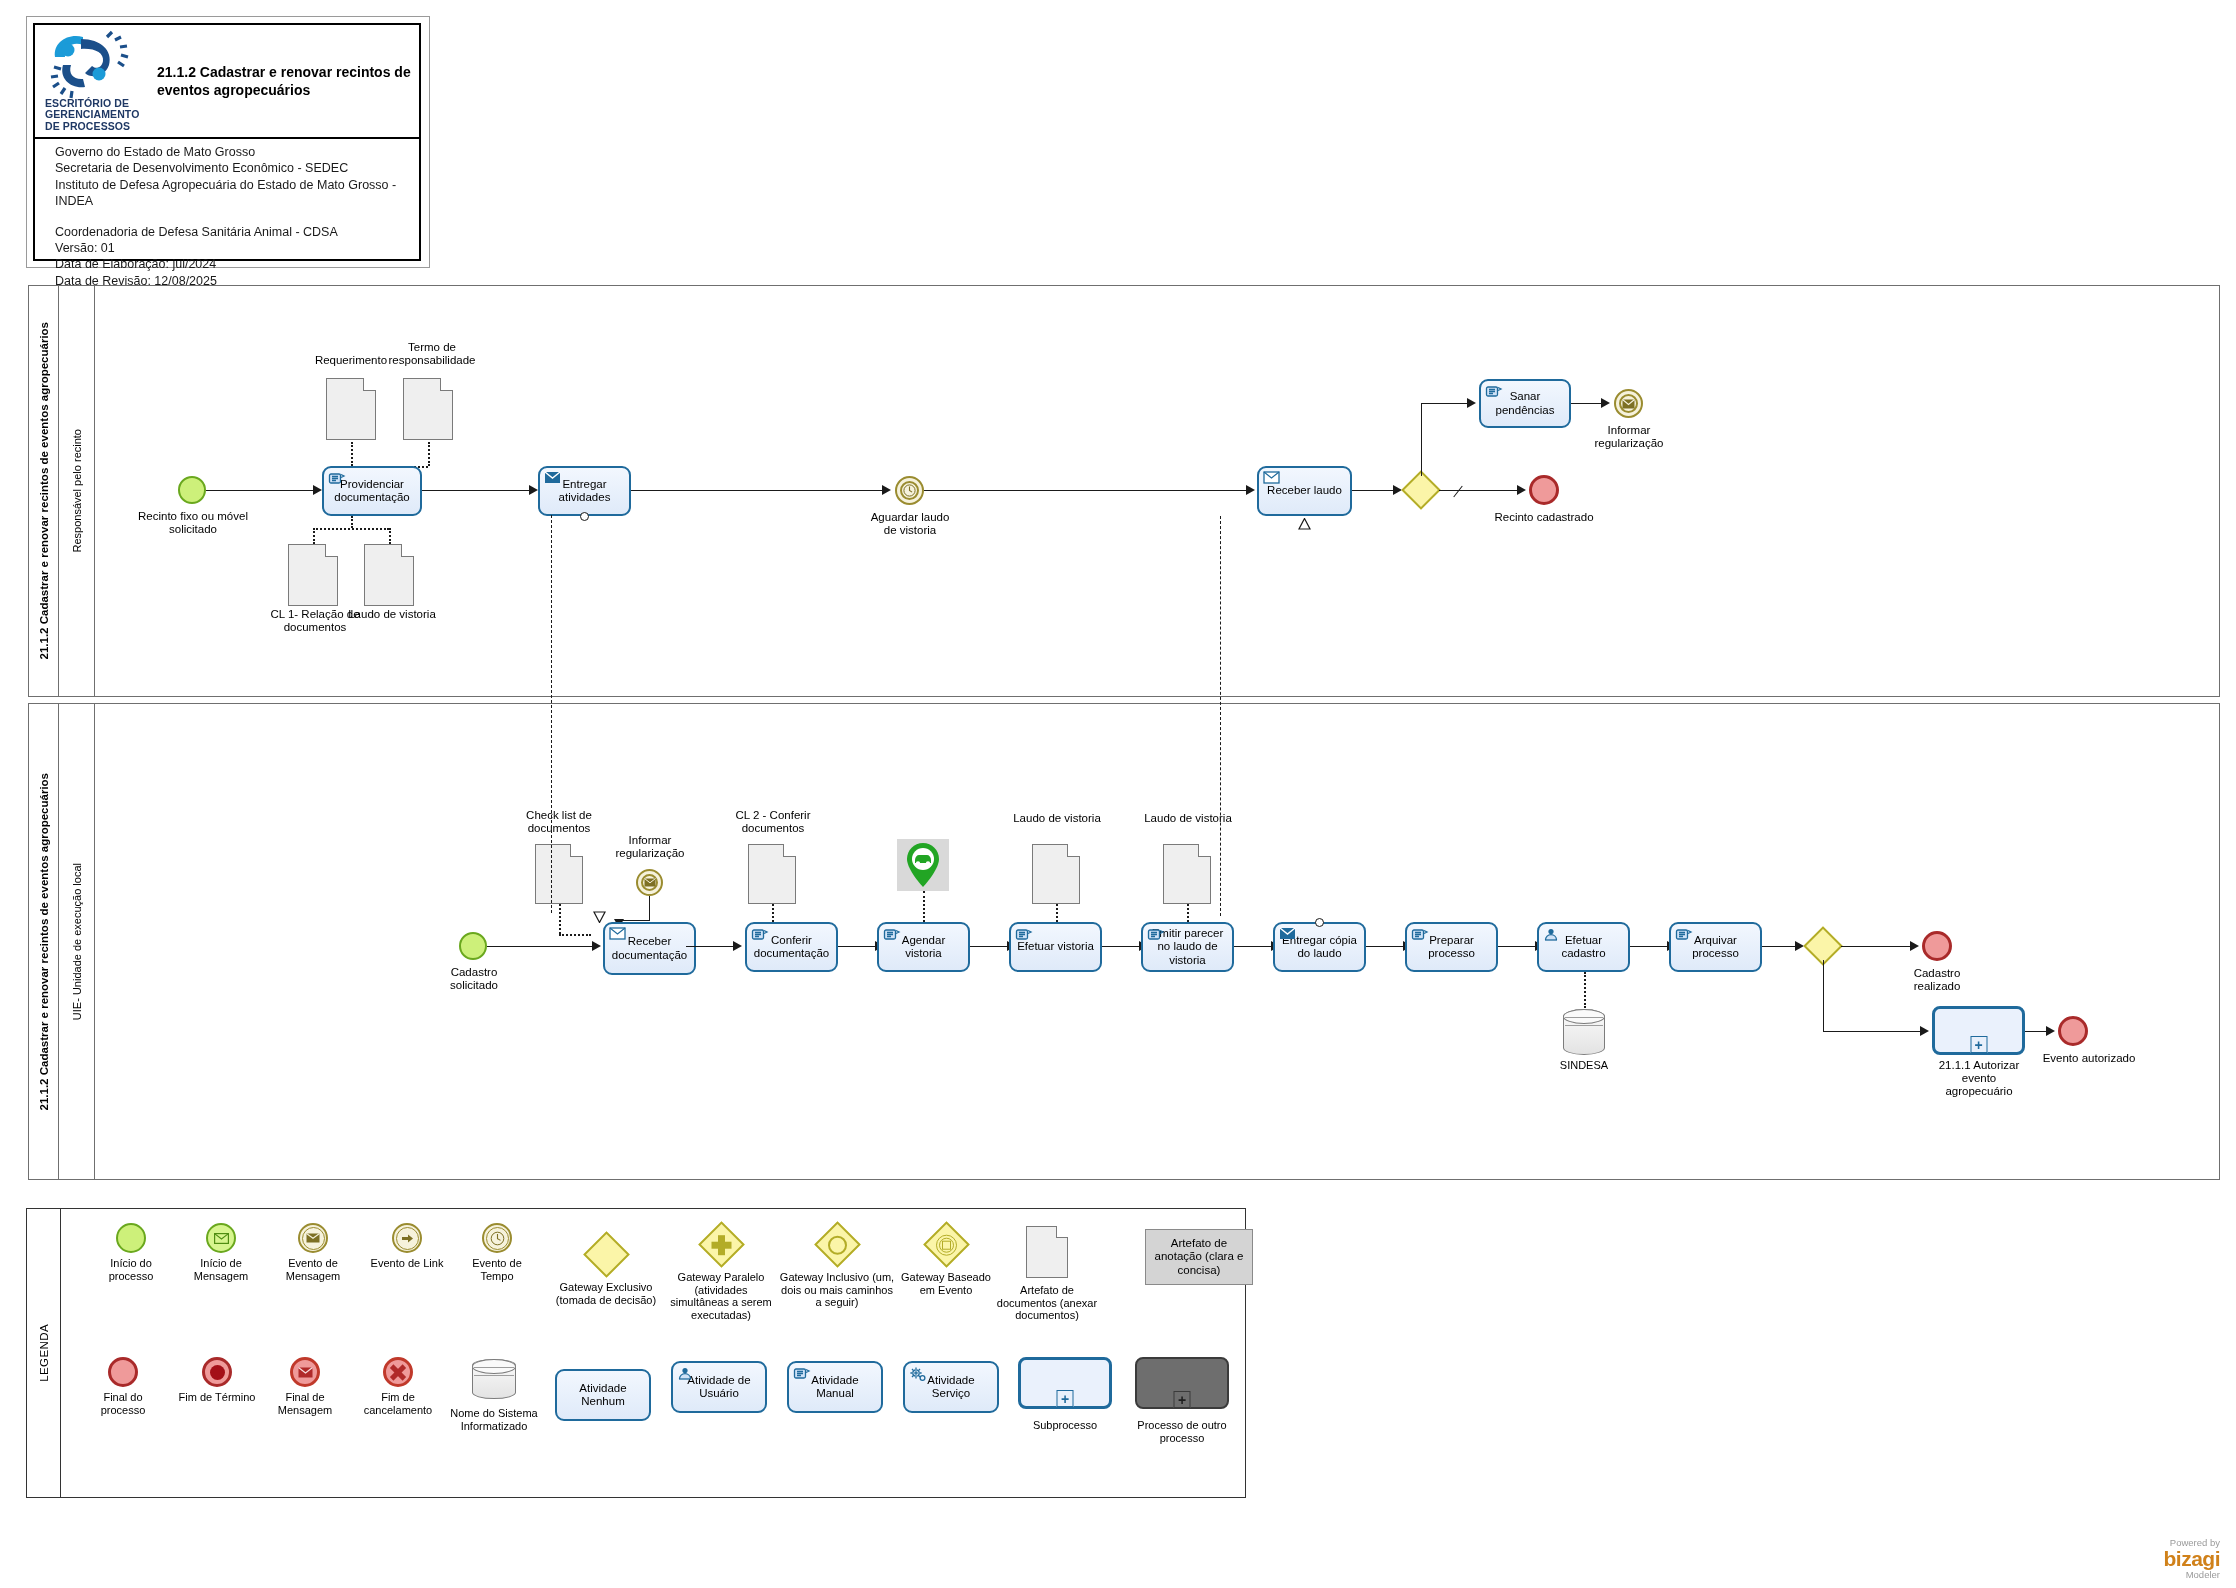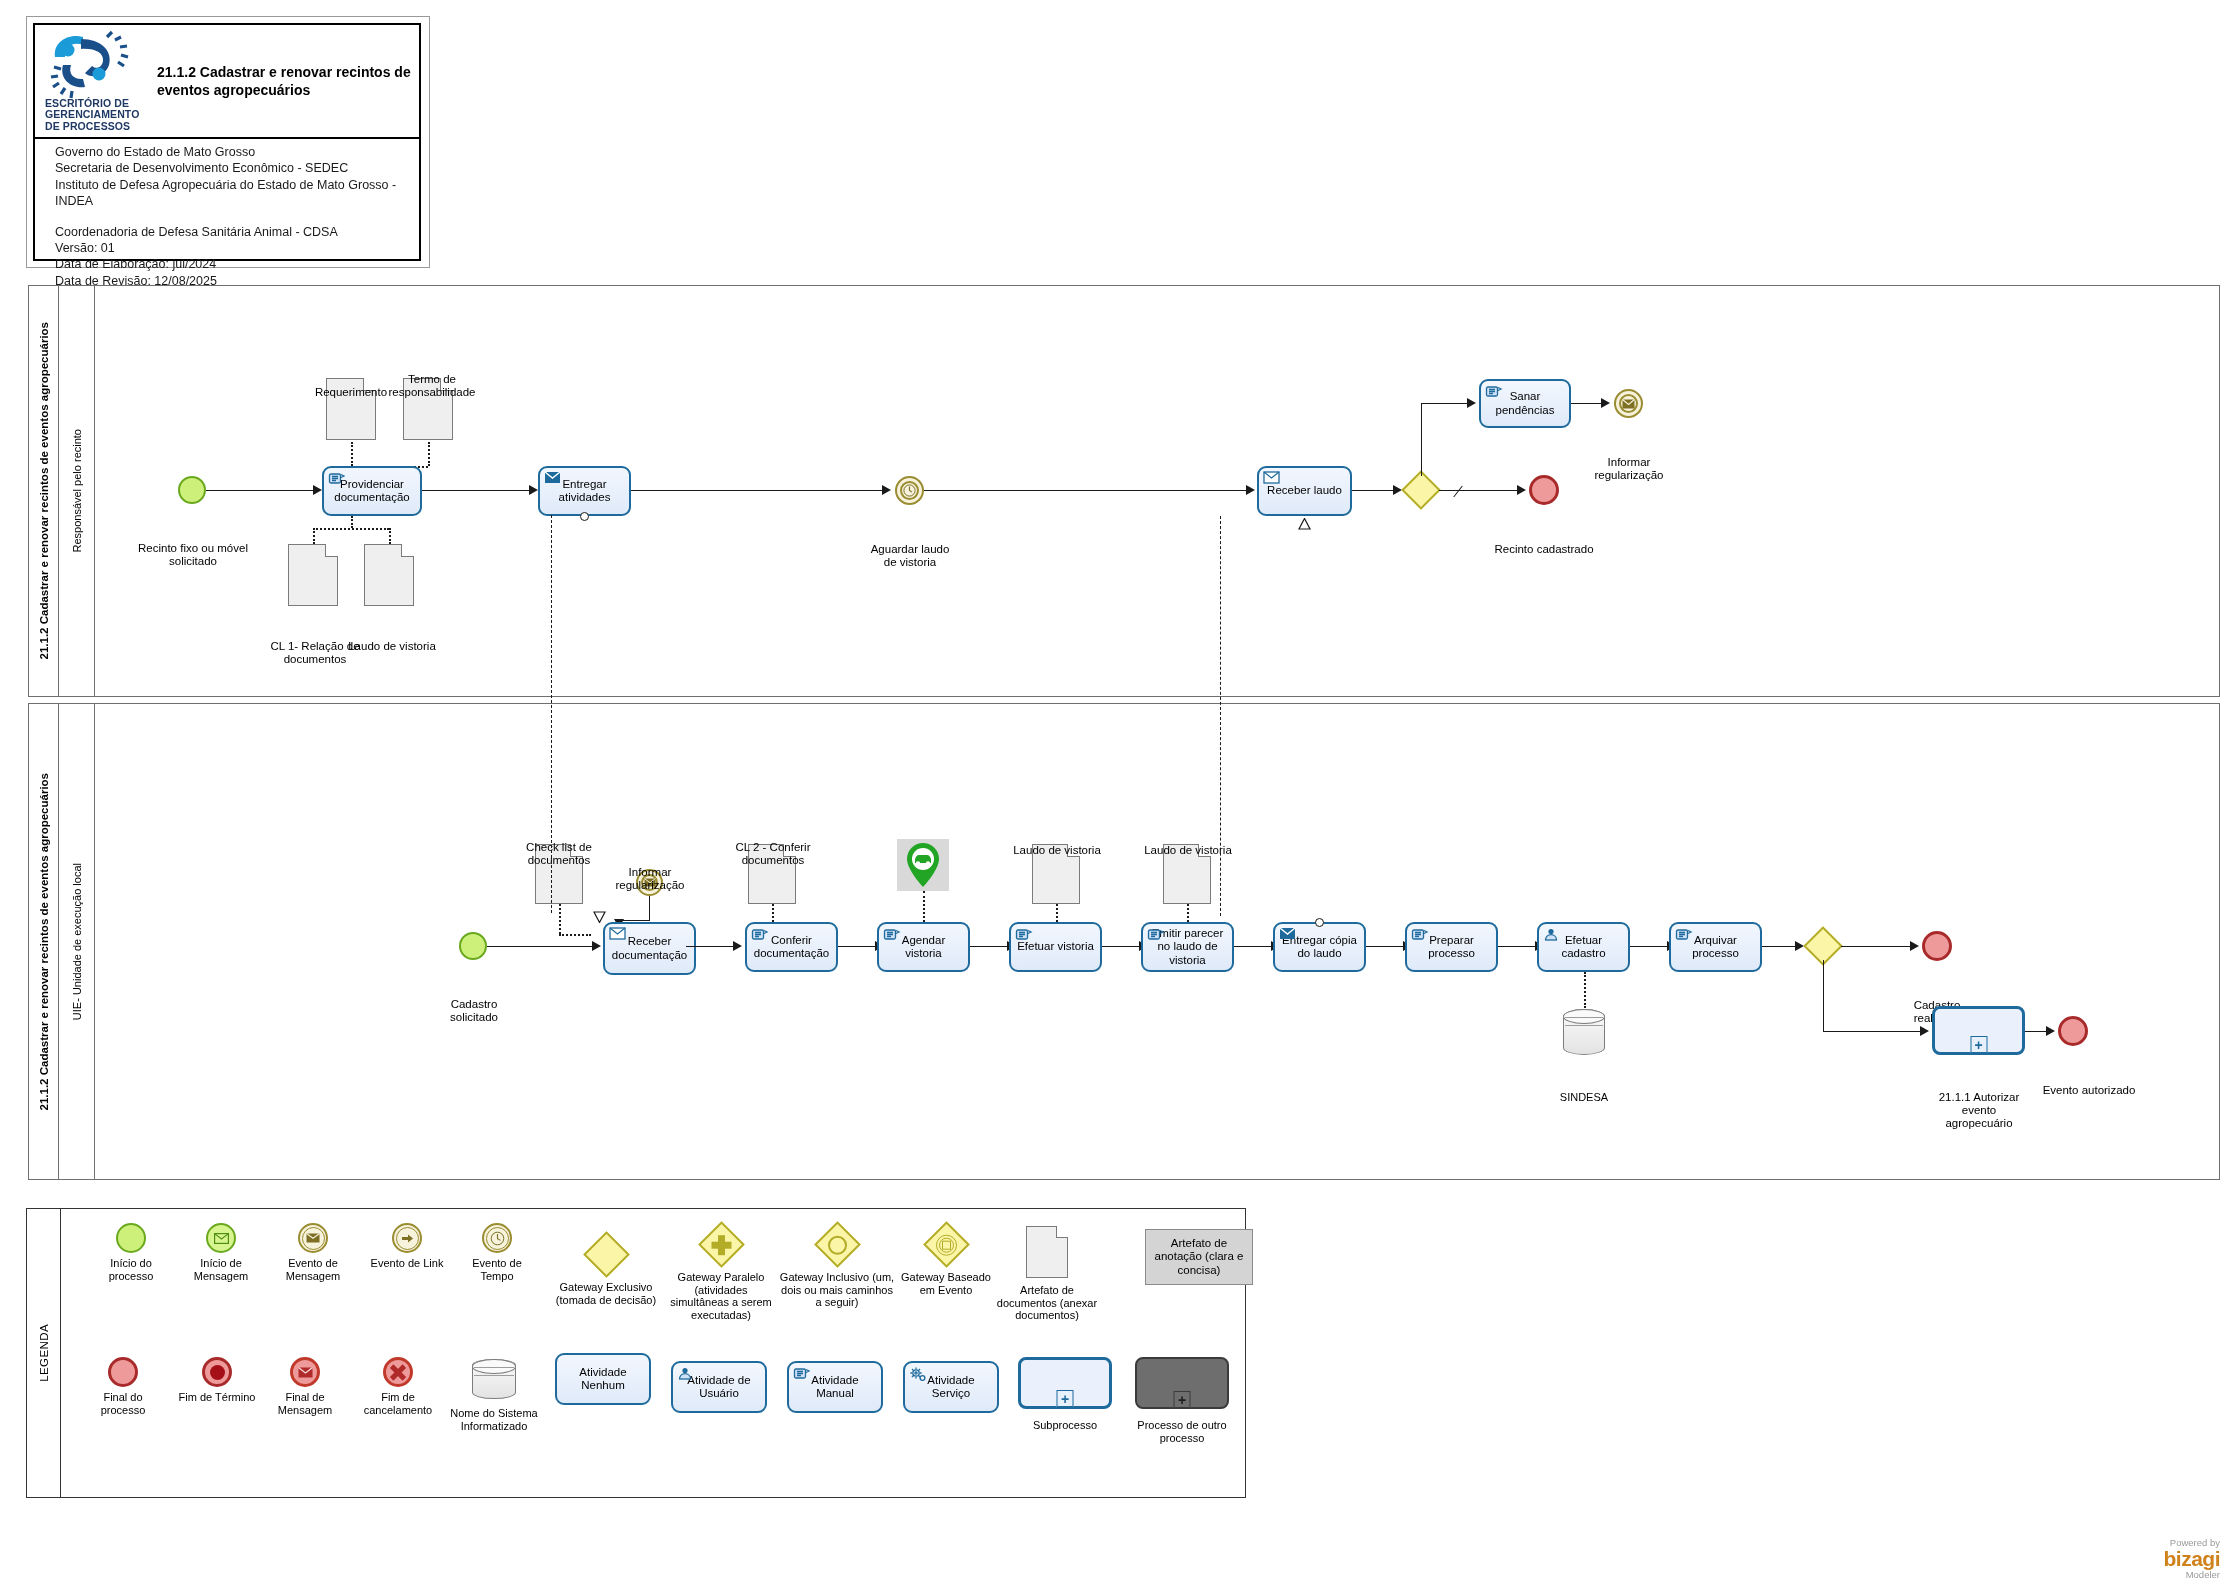--- a/index.html
+++ b/index.html
@@ -147,21 +147,21 @@
     height: 13px; border: 1px solid #7c7c7c; border-radius: 50%;
     background: #fafafa;
   }
   .db::after {
     content: ""; position: absolute; left: 1px; right: 1px; top: 7px;
     height: 7px; border-top: 1px solid #9d9d9d; border-bottom: 1px solid #9d9d9d;
   }
 
   .cap {
     position: absolute; text-align: center;
-    font-size: 11.5px; line-height: 13px; color: #000; margin-top: 32px;
+    font-size: 11.5px; line-height: 13px; color: #000;
   }
   .cap-sm { font-size: 11px; line-height: 12.5px; }
 
   
   .ln-h { position: absolute; height: 0; border-top: 1.4px solid #1a1a1a; }
   .ln-v { position: absolute; width: 0; border-left: 1.4px solid #1a1a1a; }
   .ln-v.dash { border-left-style: dashed; }
   .ln-h.dot { border-top: 2px dotted #1a1a1a; }
   .ln-v.dot { border-left: 2px dotted #1a1a1a; }
   .arrow-r {
@@ -771,21 +771,21 @@
         <div style="position:absolute;width:18px;height:5px;background:#b02a2a;transform:rotate(-45deg);"></div>
       </div>
       <div class="lg-cap">Fim de cancelamento</div>
     </div>
 
     <div class="lg-item" style="left:420px; top:144px; width:94px;">
       <div class="lg-shape db" style="position:relative;width:44px;height:40px;margin:6px auto 8px;"></div>
       <div class="lg-cap">Nome do Sistema Informatizado</div>
     </div>
 
-    <div class="task" style="left:528px; top:144px; width:96px; height:52px; position:absolute;">
+    <div class="task" style="left:528px; top:160px; width:96px; height:52px; position:absolute;">
       <span class="lbl">Atividade Nenhum</span>
     </div>
 
     <div class="task" style="left:644px; top:152px; width:96px; height:52px; position:absolute;">
       <span class="task-icon">
         <svg width="18" height="15" viewBox="0 0 18 15">
             <g fill="none" stroke="#1f6a9c" stroke-width="1.3">
           <circle cx="8" cy="4.5" r="2.6" fill="#1f6a9c" stroke="none"></circle>
           <path d="M2.5 13c0-3.3 2.5-5.3 5.5-5.3s5.5 2 5.5 5.3" fill="#cfe2f7"></path>
               <path d="M2 13h12"></path>

